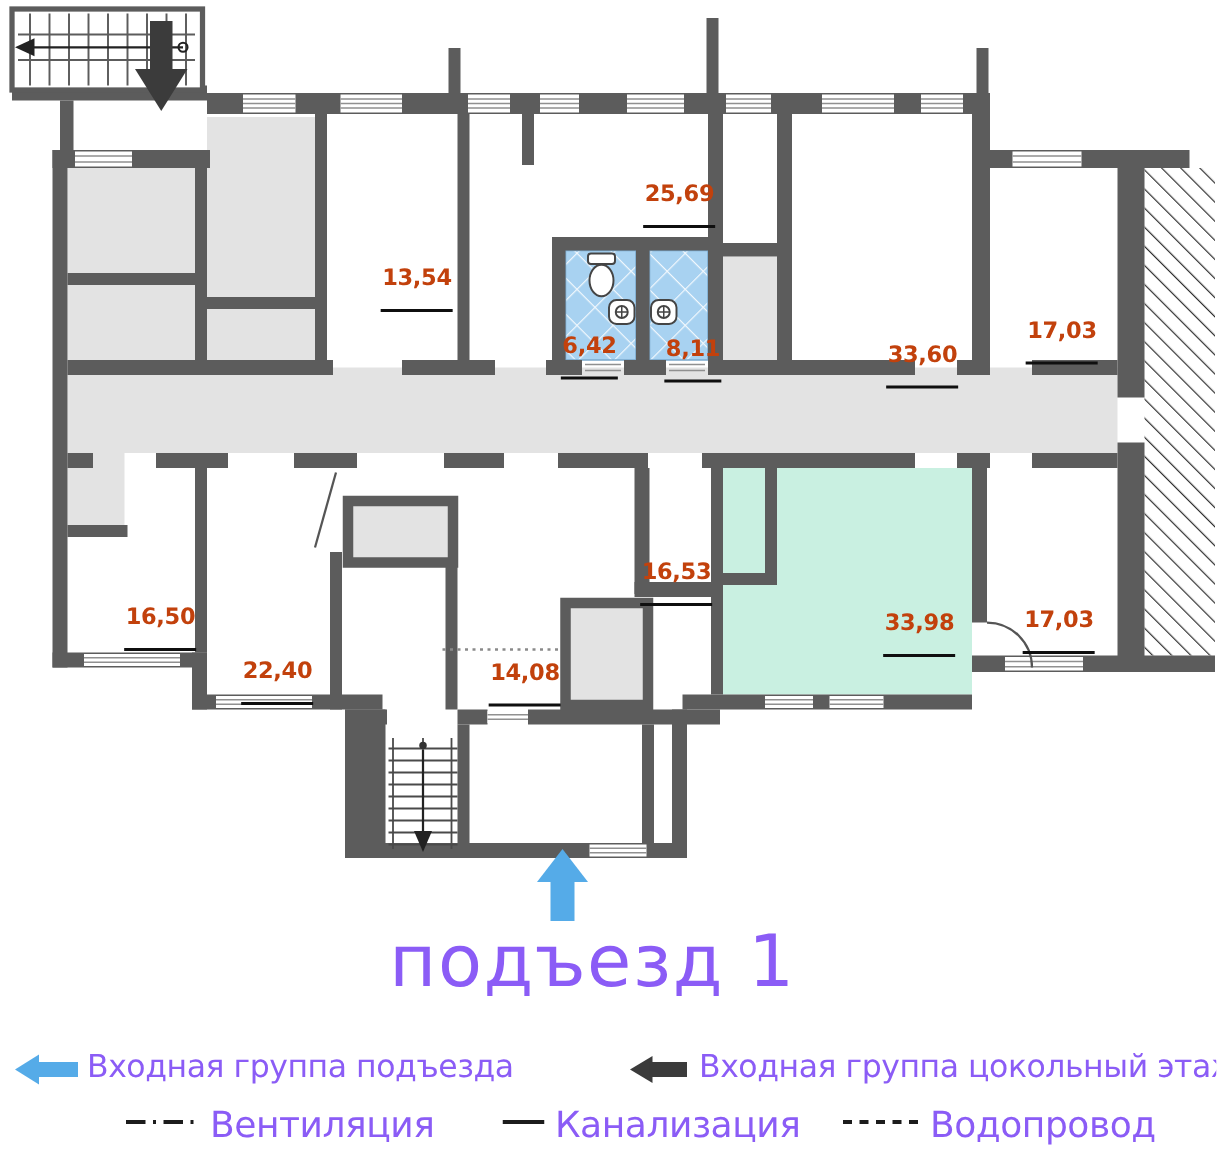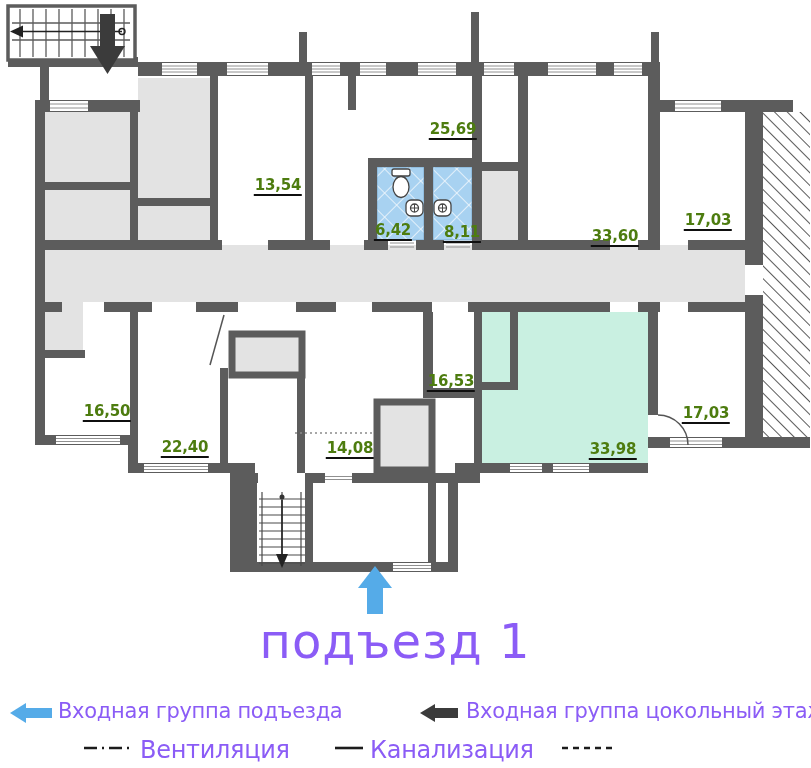--- a/index.html
+++ b/index.html
@@ -1,20 +1,20 @@
 <!DOCTYPE html>
 <html><head>
 <meta charset="utf-8">
 <style>
   html,body{margin:0;padding:0;background:#fff;}
   #stage{position:relative;width:811px;height:768px;background:#ffffff;overflow:hidden;
          font-family:"DejaVu Sans",sans-serif;}
   #plan{position:absolute;left:0;top:0;}
   .room-label{position:absolute;transform:translateX(-50%);font-size:15px;font-weight:bold;
-      color:#4d7c0f;letter-spacing:-0.2px;border-bottom:2.5px solid #0f0f0f;padding:0 1px 0 1px;
+      color:#c2410c;letter-spacing:-0.2px;border-bottom:2.5px solid #0f0f0f;padding:0 1px 12px 1px;
       white-space:nowrap;line-height:1.05;}
   #title{position:absolute;left:395px;top:613px;transform:translateX(-50%);
       font-size:48px;color:#8b5cf6;white-space:nowrap;letter-spacing:1px;}
   .legend-label{position:absolute;font-size:21px;color:#8b5cf6;white-space:nowrap;letter-spacing:-0.3px;}
   .legend-label.small{font-size:24px;}
   .licon{position:absolute;}
 </style>
 </head>
 <body>
 
@@ -215,21 +215,21 @@
   <div class="room-label" style="left:453px;top:122px;">25,69</div>
   <div class="room-label" style="left:278px;top:178px;">13,54</div>
   <div class="room-label" style="left:393px;top:223px;">6,42</div>
   <div class="room-label" style="left:462px;top:225px;">8,11</div>
   <div class="room-label" style="left:615px;top:213px;margin-top:16px;">33,60</div>
   <div class="room-label" style="left:708px;top:213px;">17,03</div>
   <div class="room-label" style="left:107px;top:404px;">16,50</div>
   <div class="room-label" style="left:185px;top:440px;">22,40</div>
   <div class="room-label" style="left:350px;top:441px;">14,08</div>
   <div class="room-label" style="left:451px;top:374px;">16,53</div>
-  <div class="room-label" style="left:613px;top:442px;text-align:center;">33,98</div>
+  <div class="room-label" style="left:613px;top:408px;text-align:center;">33,98</div>
   <div class="room-label" style="left:706px;top:406px;">17,03</div>
 
   <div id="title">подъезд 1</div>
 
   <svg class="licon" style="left:10px;top:702px;" width="42" height="22" viewBox="0 0 42 22">
     <polygon points="0,11 16,1 16,21" fill="#55abe8"></polygon>
     <rect x="14" y="6" width="28" height="10" fill="#55abe8"></rect>
   </svg>
   <div class="legend-label" style="left:58px;top:699px;">Входная группа подъезда</div>
 
@@ -245,14 +245,15 @@
   <div class="legend-label small" style="left:140px;top:736px;">Вентиляция</div>
 
   <svg class="licon" style="left:335px;top:745px;" width="28" height="6" viewBox="0 0 28 6">
     <line x1="0" y1="3" x2="28" y2="3" stroke="#1c1c1c" stroke-width="2.6"></line>
   </svg>
   <div class="legend-label small" style="left:370px;top:736px;">Канализация</div>
 
   <svg class="licon" style="left:562px;top:745px;" width="50" height="6" viewBox="0 0 50 6">
     <line x1="0" y1="3" x2="50" y2="3" stroke="#1c1c1c" stroke-width="2.6" stroke-dasharray="6 5"></line>
   </svg>
+  <div class="legend-label small" style="left:620px;top:736px;">Водопровод</div>
 
 </div>
 
 </body></html>

